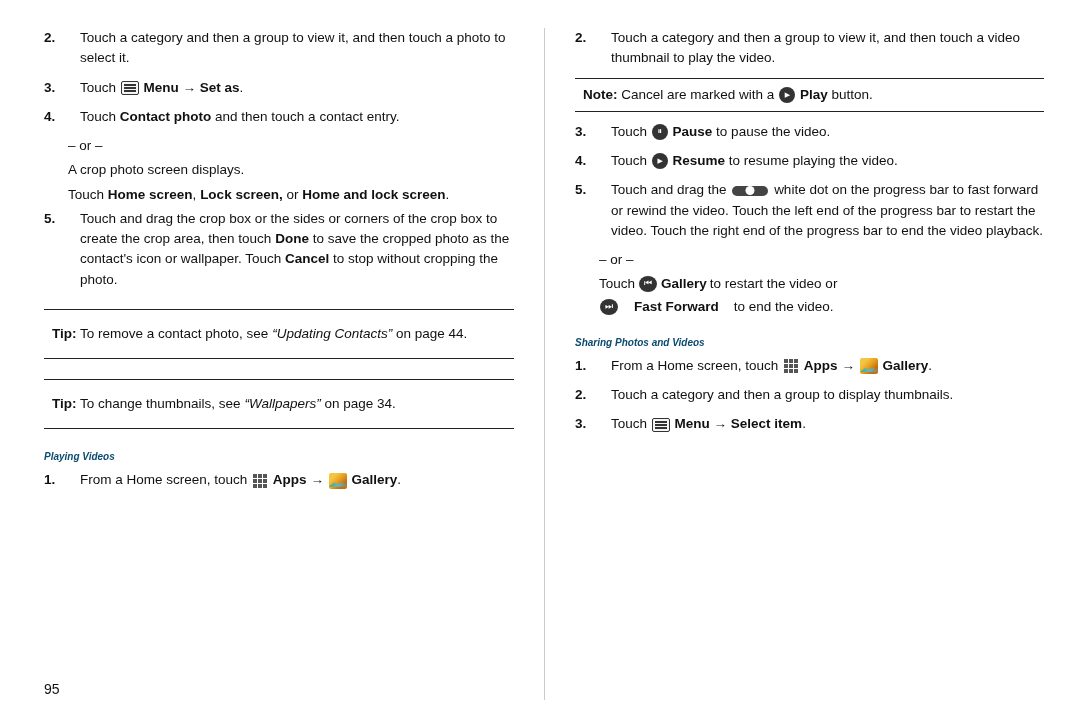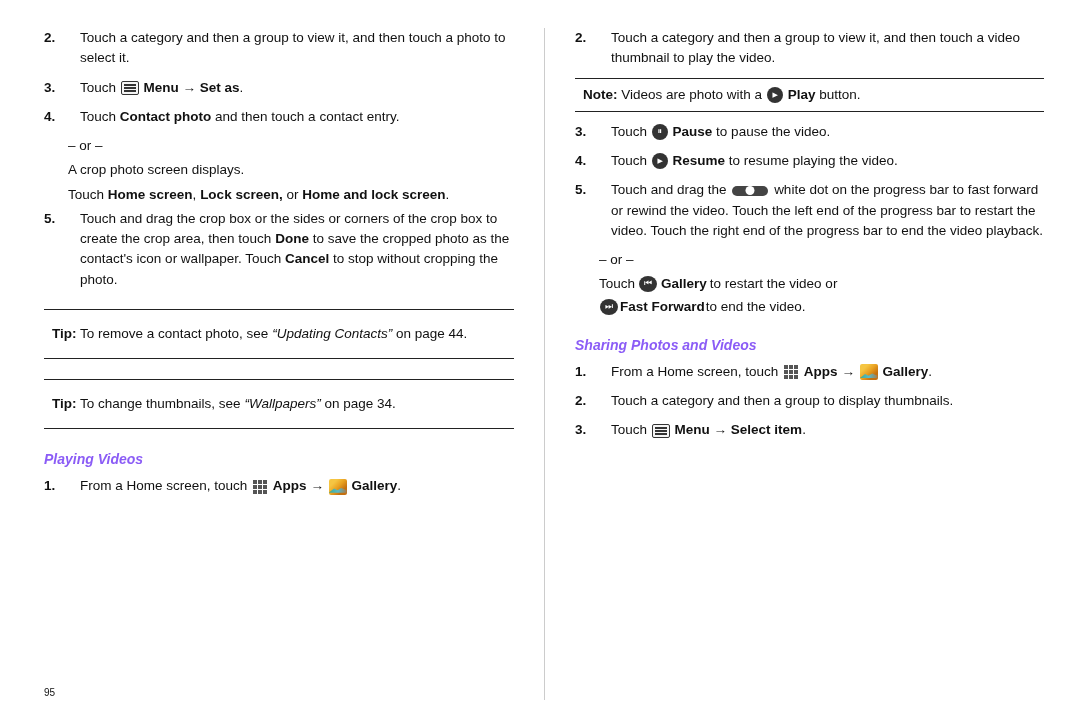--- a/index.html
+++ b/index.html
@@ -48,36 +48,36 @@
       min-width: 18px;
     }
     .step-content {
       flex: 1;
       margin-left: 12px;
     }
     .indent {
       margin-left: 24px;
       margin-bottom: 4px;
     }
-    .blue-italic { color: #8b5cf6; font-style: italic; font-weight: bold; font-size: 14px; margin: 10px 0 6px 0; }
+    .blue-italic { color: #0c4a6e; font-style: italic; font-weight: bold; font-size: 10px; margin: 10px 0 6px 0; }
     .tip-box {
       border-top: 1.5px solid #222;
       border-bottom: 1.5px solid #222;
       padding: 14px 8px;
       margin: 10px 0;
     }
     .note-box {
       border-top: 1.5px solid #222;
       border-bottom: 1.5px solid #222;
       padding: 6px 8px;
       margin: 0 0 10px 0;
     }
     .page-num {
       margin-top: auto;
-      font-size: 10px;
+      font-size: 14px;
       padding-top: 8px;
     }
     
     .icon-menu {
       display: inline-block;
       width: 18px;
       height: 14px;
       border: 1.5px solid #333;
       border-radius: 2px;
       vertical-align: middle;
@@ -330,21 +330,21 @@
 
     <div class="step-block">
       <div class="step-line">
         <span class="step-num">2.</span>
         <span class="step-content">Touch a category and then a group to view it, and then touch a video thumbnail to play the video.</span>
       </div>
     </div>
 
     <div class="note-box">
       <strong>Note:</strong>
-      <span>Videos are photo with a</span>
+      <span>Cancel are marked with a</span>
       <span class="icon-play"></span>
       <strong>Play</strong>
       <span>button.</span>
     </div>
 
     <div class="step-block">
       <div class="step-line">
         <span class="step-num">3.</span>
         <span class="step-content">
           <span>Touch</span>
@@ -381,21 +381,21 @@
     <div class="indent">
       <span>– or –</span>
     </div>
 
     <div class="indent" style="display:flex;align-items:center;gap:3px;margin-bottom:2px;">
       <span>Touch</span>
       <span class="icon-rewind"></span>
       <strong>Gallery</strong>
       <span>to restart the video or</span>
     </div>
-    <div class="indent" style="display:flex;align-items:center;gap:1px;margin-bottom:8px;">
+    <div class="indent" style="display:flex;align-items:center;gap:15px;margin-bottom:8px;">
       <span class="icon-forward"></span>
       <strong>Fast Forward</strong>
       <span>to end the video.</span>
     </div>
 
     <div class="blue-italic">Sharing Photos and Videos</div>
 
 
     <div class="step-block">
       <div class="step-line">

